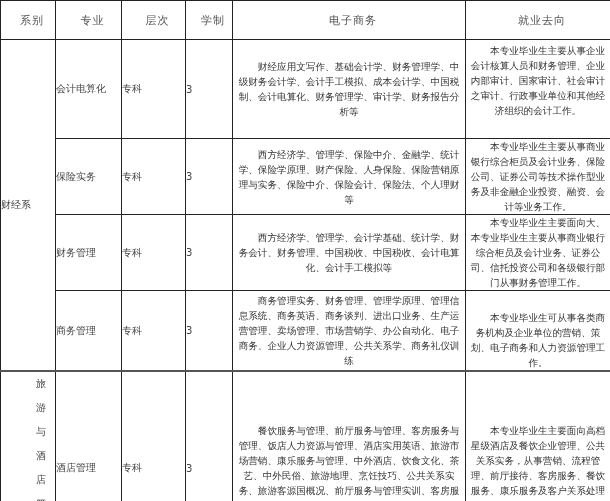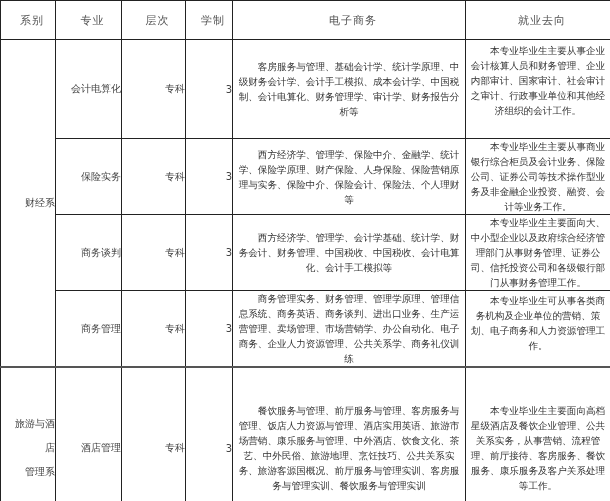--- a/index.html
+++ b/index.html
@@ -1,24 +1,24 @@
 <!DOCTYPE html>
 <html><head>
 <meta charset="utf-8">
 <style>
   html, body { margin:0; padding:0; background:#ffffff; }
   body { width:610px; height:501px; overflow:hidden; font-family:"DejaVu Sans", sans-serif; color:#333333; }
   table { border-collapse:collapse; table-layout:fixed; width:610px; position:absolute; left:0; top:0; }
   td, th { border:1px solid #222222; padding:0; font-weight:normal; font-size:10px; color:#444444; vertical-align:middle; }
   th { text-align:center; height:38px; font-size:11px; color:#555555; letter-spacing:1px;padding-left:8px; }
-  td.c { text-align:right; }
+  td.c { text-align:left; }
   td.t { text-align:center; padding:0 4px 0 4px; line-height:15px; font-size:9.6px; color:#333333; }
   td.t p { margin:0; text-indent:2em; }
   tr.r-top td { border-top:2px solid #555555; }
-  .dept-lines span { display:block; line-height:24px; }
+  .dept-lines span { display:block; line-height:24px;margin-left:35px; }
 </style>
 </head>
 <body>
 
 <table>
   <colgroup>
     <col style="width:55px">
     <col style="width:66px">
     <col style="width:64px">
     <col style="width:47px">
@@ -37,56 +37,56 @@
   </thead>
   <tbody>
     <tr style="height:99px">
       <td class="c" rowspan="4">
         <span>财经系</span>
       </td>
       <td class="c">会计电算化</td>
       <td class="c">专科</td>
       <td class="c">3</td>
       <td class="t">
-          <p>客房服务与管理、基础会计学、统计学原理、中级财务会计学、会计手工模拟、成本会计学、中国税制、会计电算化、财务管理学、审计学、财务报告分析等</p>
+          <p>财经应用文写作、基础会计学、财务管理学、中级财务会计学、会计手工模拟、成本会计学、中国税制、会计电算化、财务管理学、审计学、财务报告分析等</p>
         </td>
       <td class="t" style="vertical-align:top;padding-top:3px">
           <p>本专业毕业生主要从事企业会计核算人员和财务管理、企业内部审计、国家审计、社会审计之审计、行政事业单位和其他经济组织的会计工作。</p>
         </td>
     </tr>
     <tr style="height:75px">
       <td class="c">保险实务</td>
       <td class="c">专科</td>
       <td class="c">3</td>
       <td class="t">
           <p>西方经济学、管理学、保险中介、金融学、统计学、保险学原理、财产保险、人身保险、保险营销原理与实务、保险中介、保险会计、保险法、个人理财等</p>
         </td>
       <td class="t">
           <p>本专业毕业生主要从事商业银行综合柜员及会计业务、保险公司、证券公司等技术操作型业务及非金融企业投资、融资、会计等业务工作。</p>
         </td>
     </tr>
     <tr style="height:75px">
-      <td class="c">商务谈判</td>
+      <td class="c">财务管理</td>
       <td class="c">专科</td>
       <td class="c">3</td>
       <td class="t">
           <p>西方经济学、管理学、会计学基础、统计学、财务会计、财务管理、中国税收、中国税收、会计电算化、会计手工模拟等</p>
         </td>
       <td class="t">
-          <p>本专业毕业生主要面向大、中小型企业以及政府综合经济管理部门从事财务管理、证券公司、信托投资公司和各级银行部门从事财务管理工作。</p>
+          <p>本专业毕业生主要面向大、本专业毕业生主要从事商业银行综合柜员及会计业务、证券公司、信托投资公司和各级银行部门从事财务管理工作。</p>
         </td>
     </tr>
     <tr style="height:49px">
       <td class="c">商务管理</td>
       <td class="c">专科</td>
       <td class="c">3</td>
       <td class="t">
           <p>商务管理实务、财务管理、管理学原理、管理信息系统、商务英语、商务谈判、进出口业务、生产运营管理、卖场管理、市场营销学、办公自动化、电子商务、企业人力资源管理、公共关系学、商务礼仪训练</p>
         </td>
-      <td class="t" style="vertical-align:top;padding-top:2px">
+      <td class="t" style="vertical-align:top;padding-top:19px">
           <p>本专业毕业生可从事各类商务机构及企业单位的营销、策划、电子商务和人力资源管理工作。</p>
         </td>
     </tr>
     <tr class="r-top" style="height:162px">
       <td class="c dept-lines">
         <span>旅游与酒</span>
         <span>店</span>
         <span>管理系</span>
       </td>
       <td class="c">酒店管理</td>

